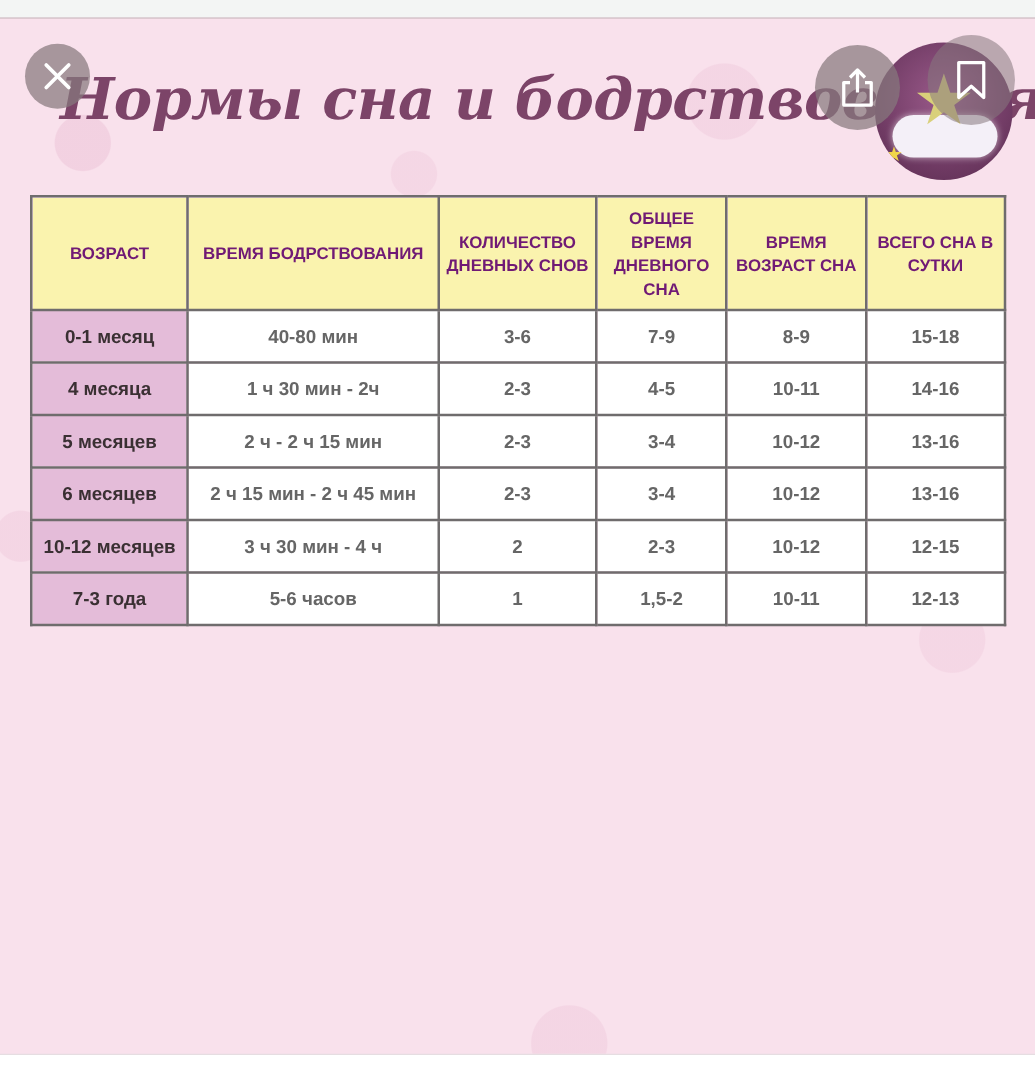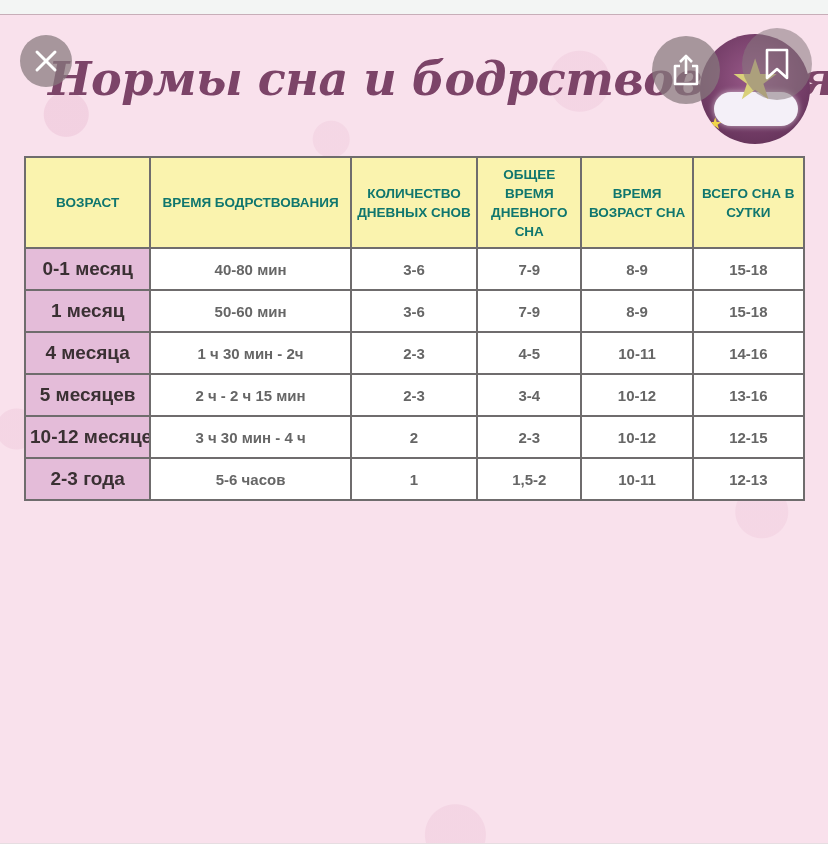--- a/index.html
+++ b/index.html
@@ -117,38 +117,38 @@
     .data-table th, .data-table td {
       border: 2px solid #6f6c6d;
       text-align: center;
       vertical-align: middle;
       padding: 0 4px;
       overflow: hidden;
       white-space: nowrap;
     }
     .data-table th {
       background: #faf3ae;
-      color: #0f766e;
+      color: #701a75;
       font-weight: bold;
       font-size: 13.5px;
       line-height: 19px;
       height: 89px;
       white-space: normal;
     }
     .data-table td {
       background: #ffffff;
       color: #666666;
       font-weight: bold;
       font-size: 15px;
       height: 40px;
     }
     .data-table td.age {
       background: #e4bcd9;
       color: #3a3033;
-      font-size: 19px;
+      font-size: 15px;
     }
     .col-age { width: 125px; }
     .col-wake { width: 200px; }
     .col-naps { width: 126px; }
     .col-daysleep { width: 104px; }
     .col-night { width: 111px; }
     .col-total { width: 111px; }
   </style>
 </head>
 <body>
@@ -209,53 +209,53 @@
     <tbody>
       <tr>
         <td class="age">0-1 месяц</td>
         <td>40-80 мин</td>
         <td>3-6</td>
         <td>7-9</td>
         <td>8-9</td>
         <td>15-18</td>
       </tr>
       <tr>
-        <td class="age">1 месяц</td>
-        <td>50-60 мин</td>
-        <td>3-6</td>
-        <td>7-9</td>
-        <td>8-9</td>
-        <td>15-18</td>
-      </tr>
-      <tr>
         <td class="age">4 месяца</td>
         <td>1 ч 30 мин - 2ч</td>
         <td>2-3</td>
         <td>4-5</td>
         <td>10-11</td>
         <td>14-16</td>
       </tr>
       <tr>
         <td class="age">5 месяцев</td>
         <td>2 ч - 2 ч 15 мин</td>
         <td>2-3</td>
         <td>3-4</td>
         <td>10-12</td>
         <td>13-16</td>
       </tr>
       <tr>
+        <td class="age">6 месяцев</td>
+        <td>2 ч 15 мин - 2 ч 45 мин</td>
+        <td>2-3</td>
+        <td>3-4</td>
+        <td>10-12</td>
+        <td>13-16</td>
+      </tr>
+      <tr>
         <td class="age">10-12 месяцев</td>
         <td>3 ч 30 мин - 4 ч</td>
         <td>2</td>
         <td>2-3</td>
         <td>10-12</td>
         <td>12-15</td>
       </tr>
       <tr>
-        <td class="age">2-3 года</td>
+        <td class="age">7-3 года</td>
         <td>5-6 часов</td>
         <td>1</td>
         <td>1,5-2</td>
         <td>10-11</td>
         <td>12-13</td>
       </tr>
     </tbody>
   </table>
 </div>
 

